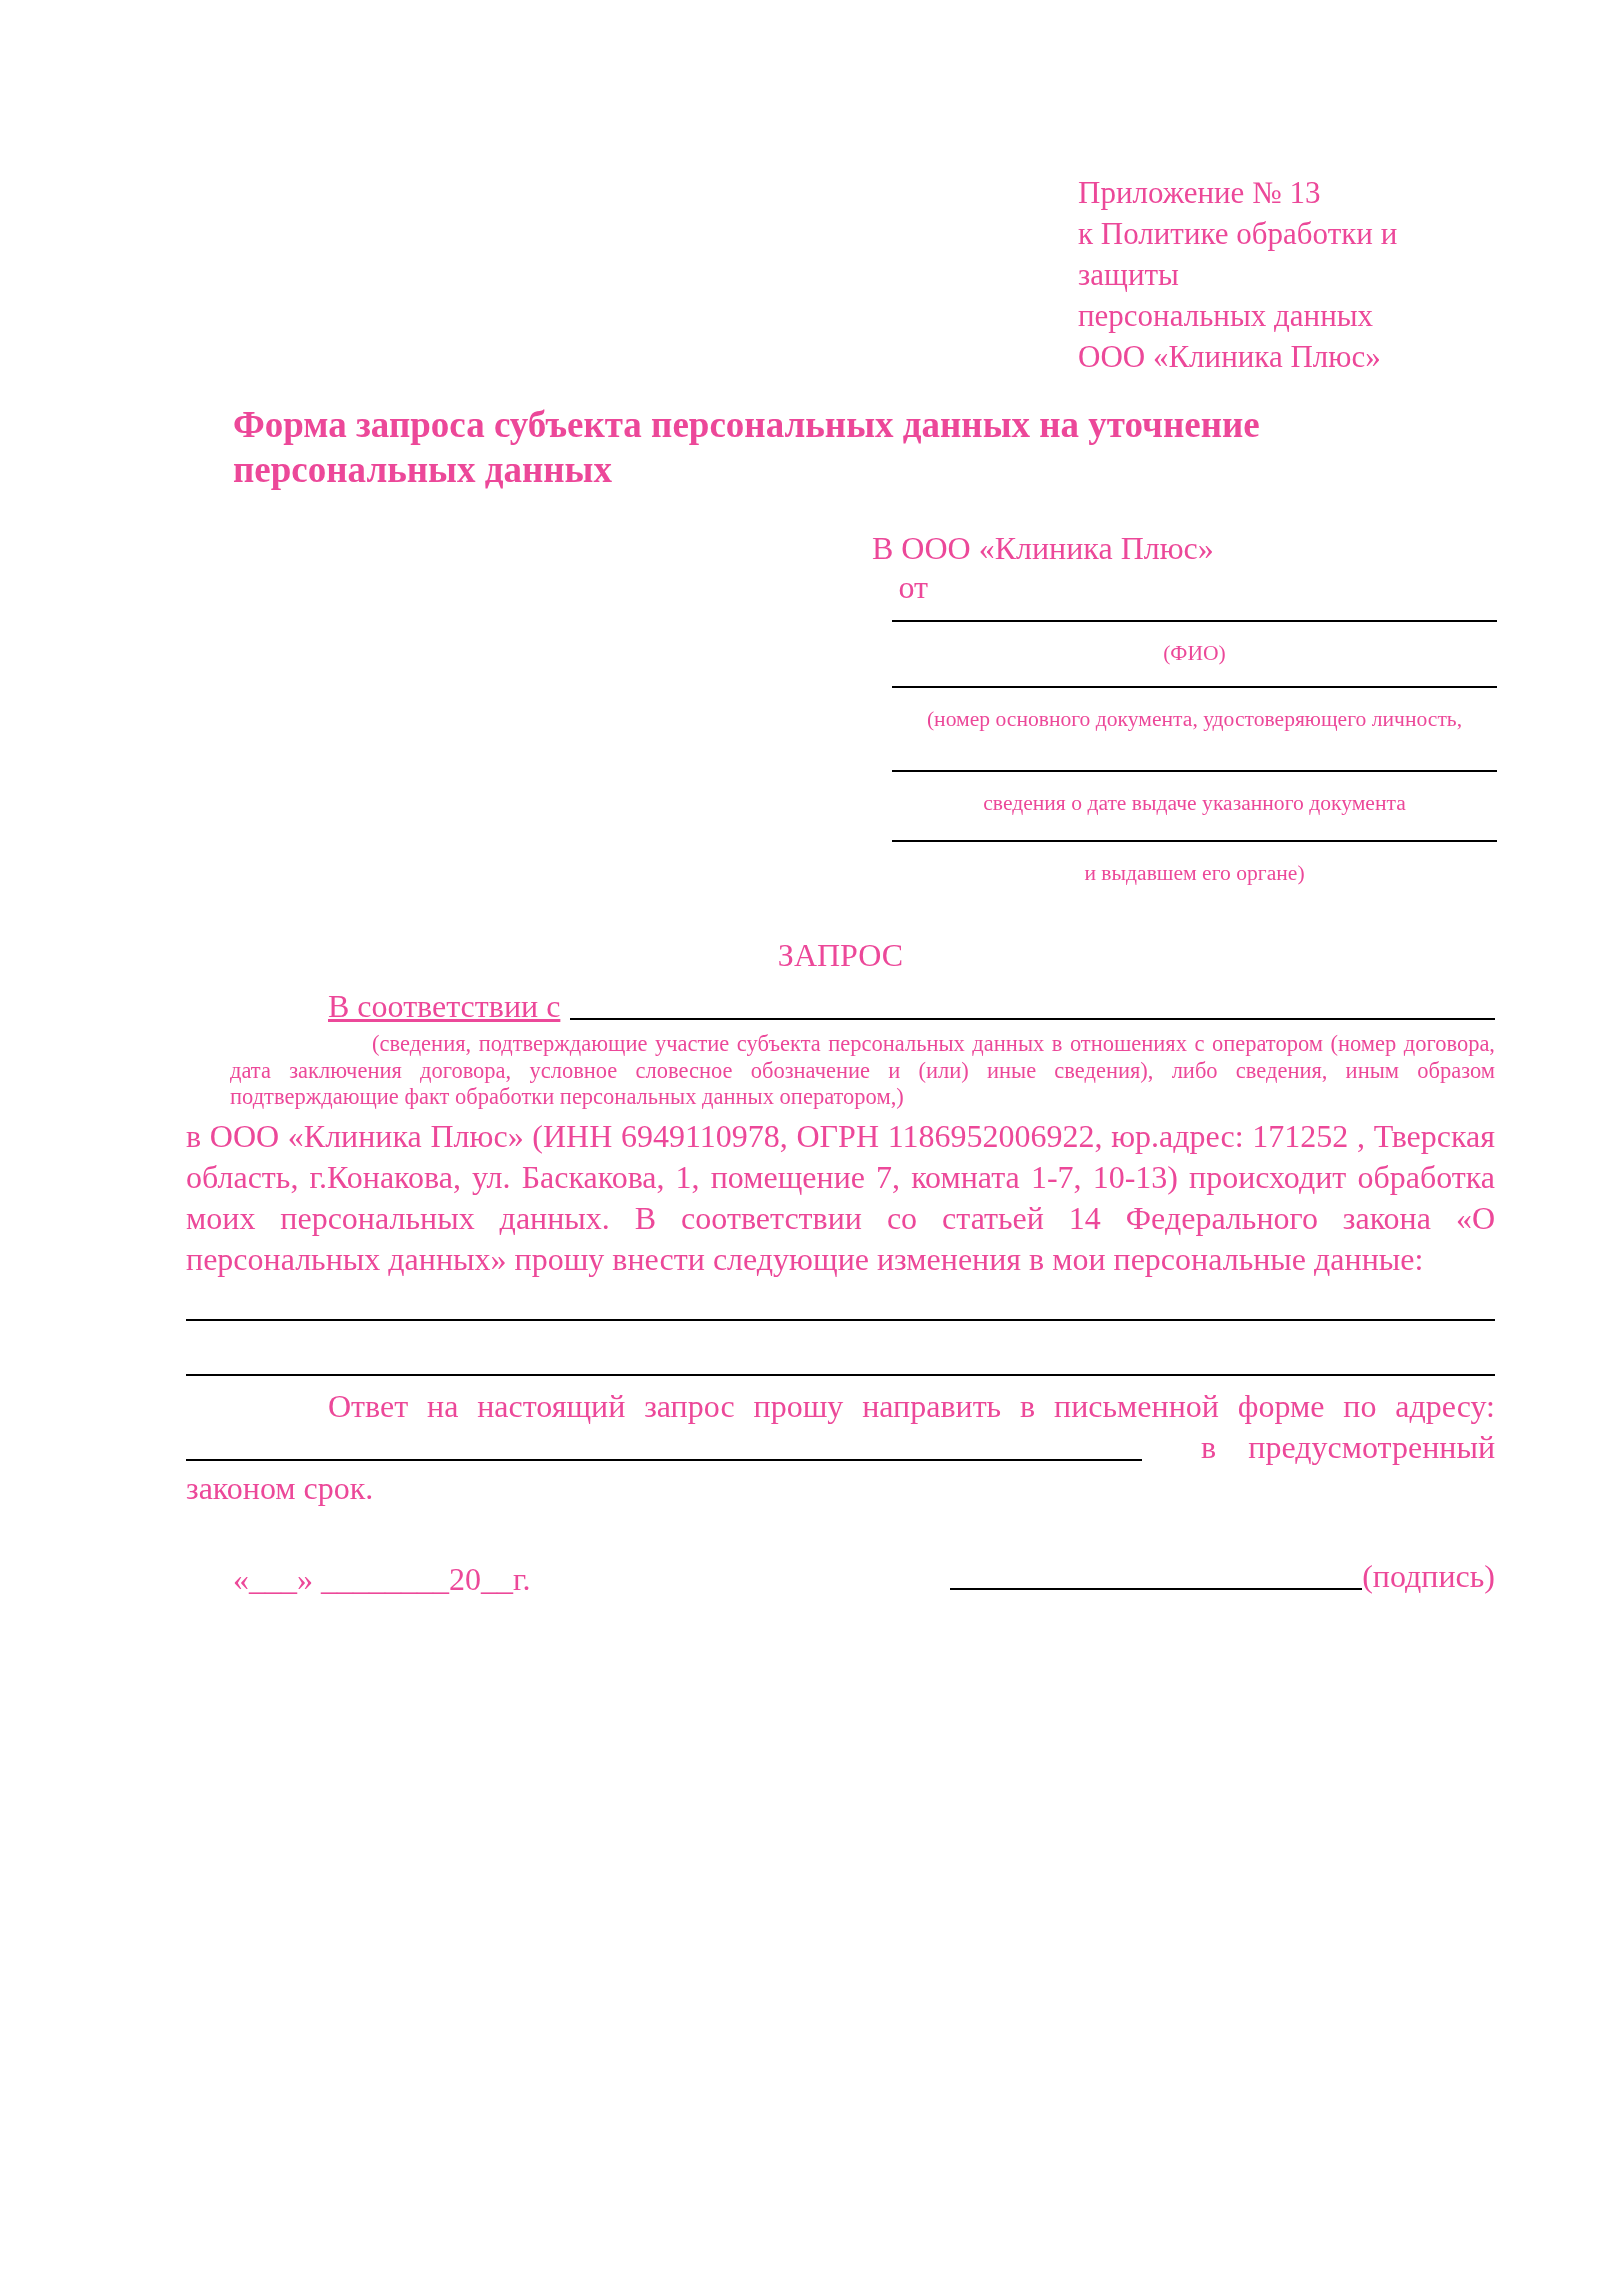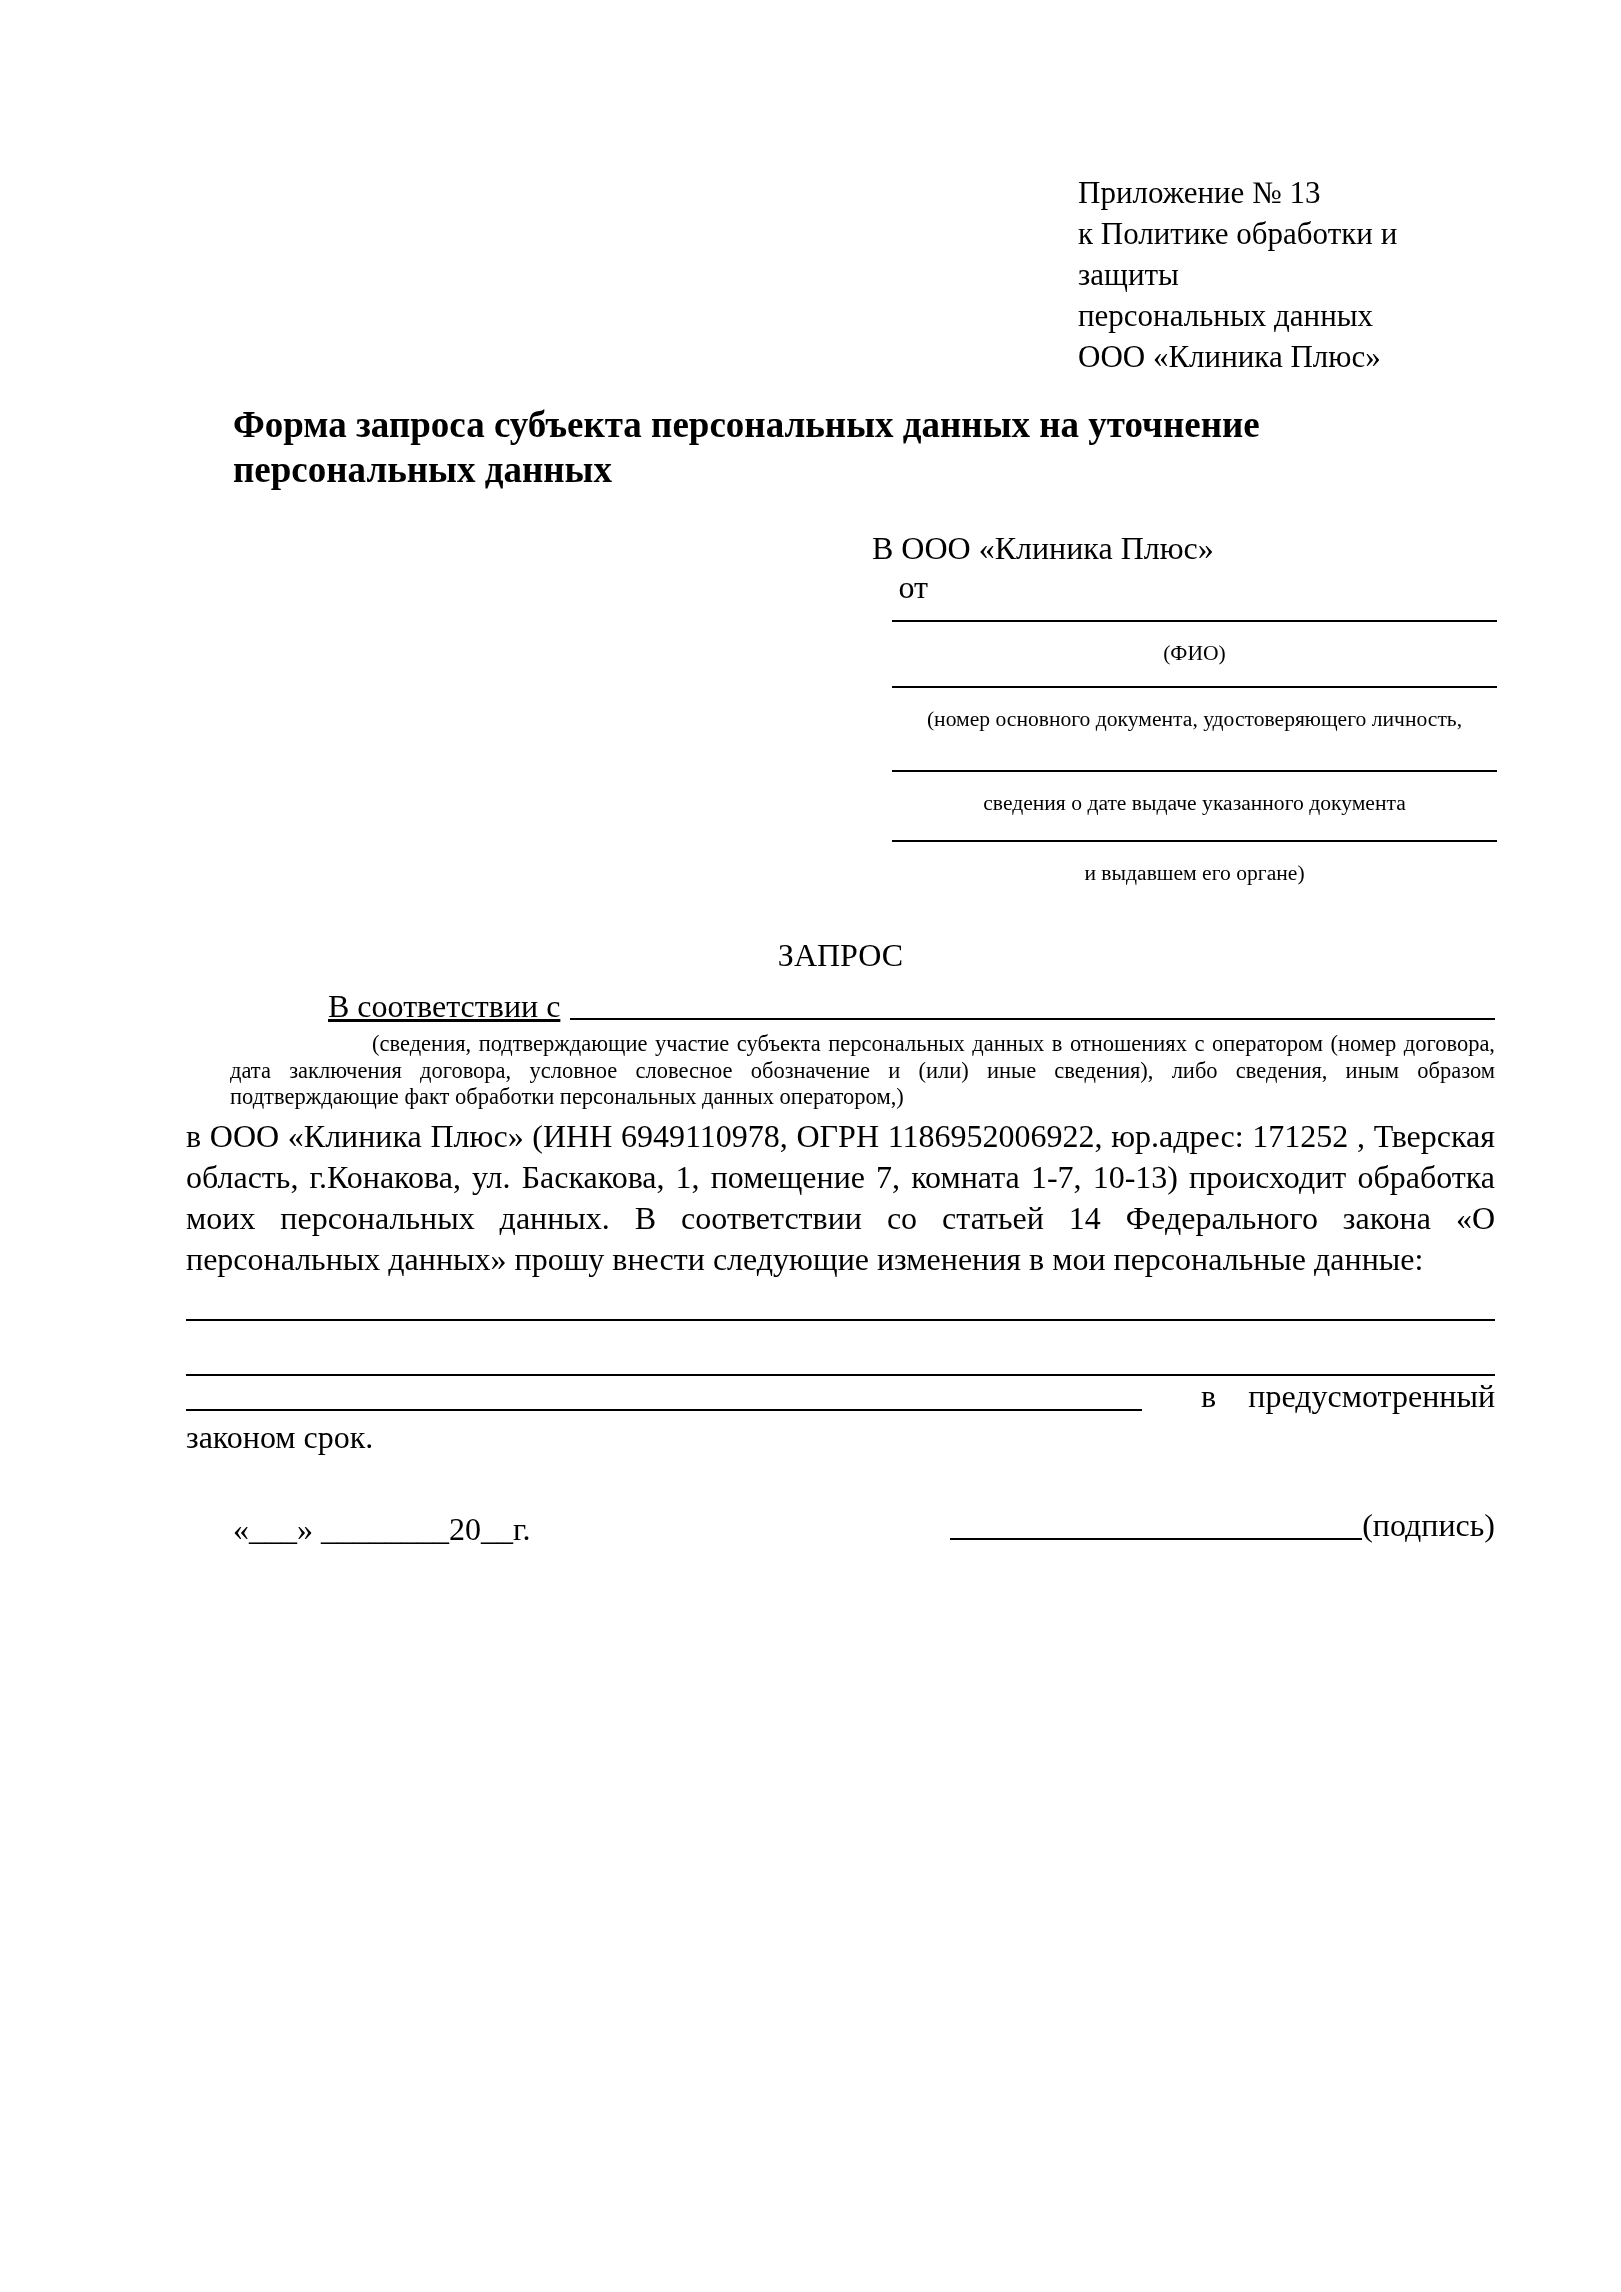--- a/index.html
+++ b/index.html
@@ -2,21 +2,21 @@
 <html><head>
 <meta charset="utf-8">
 <style>
   * { margin: 0; padding: 0; box-sizing: border-box; }
   html, body { background: #ffffff; }
   .page {
     position: relative;
     width: 1621px;
     height: 2293px;
     background: #ffffff;
-    color: #000000;
+    color: #ec4899;
     font-family: "Liberation Serif", "DejaVu Serif", serif;
     font-size: 32px;
     line-height: 41px;
     padding: 172px 126px 0 186px;
     overflow: hidden;
   }
 
   .header-block {
     margin-left: 892px;
     font-size: 31px;
@@ -152,20 +152,21 @@
     <span class="fill-line"></span>
   </div>
 
   <p class="note">(сведения, подтверждающие участие субъекта персональных данных в отношениях с оператором (номер договора, дата заключения договора, условное словесное обозначение и (или) иные сведения), либо сведения, иным образом подтверждающие факт обработки персональных данных оператором,)</p>
 
   <p class="body-par">в ООО «Клиника Плюс» (ИНН 6949110978, ОГРН 1186952006922, юр.адрес: 171252 , Тверская область, г.Конакова, ул. Баскакова, 1, помещение 7, комната 1-7, 10-13) происходит обработка моих персональных данных. В соответствии со статьей 14 Федерального закона «О персональных данных» прошу внести следующие изменения в мои персональные данные:</p>
 
   <div class="blank-wide first"></div>
   <div class="blank-wide second"></div>
 
+  <p class="reply-lead">Ответ на настоящий запрос прошу направить в письменной форме по адресу:</p>
   <div class="reply-line2">
     <span class="fill-line2"></span>
     <span class="spread">в предусмотренный</span>
   </div>
   <p class="reply-end">законом срок.</p>
 
   <div class="sign-row">
     <span class="date">«___» ________20__г.</span>
     <span class="sig-group">
       <span class="sig-line"></span>

